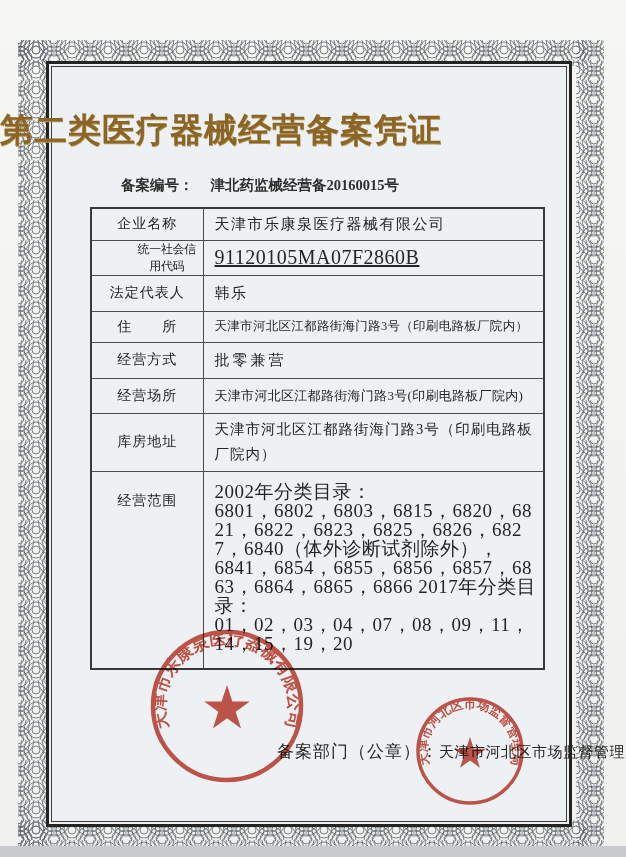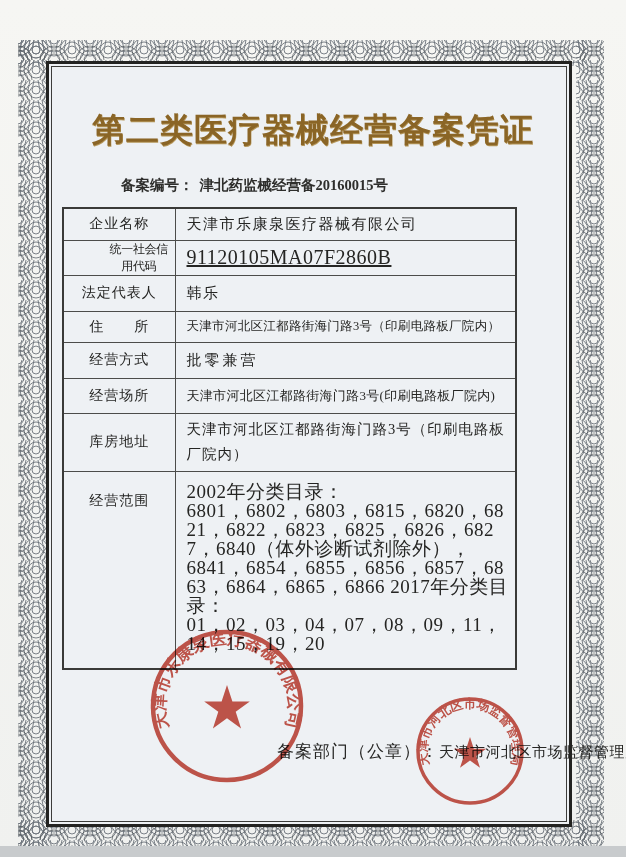--- a/index.html
+++ b/index.html
@@ -9,28 +9,28 @@
     font-family:"Liberation Serif","DejaVu Serif",serif;
   }
   .page{position:absolute;inset:0;background:linear-gradient(#f6f6f3,#f0f1ef);}
   .border-svg{position:absolute;left:0;top:0;z-index:1;}
   .frame{
     position:absolute;left:46px;top:61px;width:520px;height:760px;
     border:3px solid #232321;background:#eef1f4;z-index:2;
   }
   .frame-inner{position:absolute;inset:2px;border:1px solid #3c3c3a;}
   .title{
-    position:absolute;left:0;right:0;top:108px;margin:0;text-align:center;
+    position:absolute;left:0;right:0;top:108px;margin:0;
     font-size:33px;font-weight:bold;color:#8a6526;letter-spacing:1px;z-index:3;
     text-shadow:0.5px 0.5px 0 #b59659;
   }
   .filing{position:absolute;left:121px;top:176px;font-size:14.5px;font-weight:600;color:#2e2e2c;z-index:3;}
-  .filing .val{margin-left:6px;}
+  .filing .val{margin-left:17px;}
   .info-table{
-    position:absolute;left:62px;top:207px;width:455px;z-index:3;
+    position:absolute;left:90px;top:207px;width:455px;z-index:3;
     border-collapse:collapse;table-layout:fixed;color:#252523;
     border:2px solid #3a3a38;
   }
   .info-table td{border:1px solid #4c4c4a;}
   td.lbl{text-align:center;font-size:14px;padding:0 2px;letter-spacing:1px;}
   td.val{padding:2px 6px 2px 11px;font-size:15px;}
   tr.r1{height:32px} tr.r2{height:32px} tr.r3{height:36px} tr.r4{height:34px}
   tr.r5{height:31px} tr.r6{height:36px} tr.r7{height:35px} tr.r8{height:58px}
   tr.r9{height:198px}
   tr.r1 td.val{letter-spacing:1.5px;}

